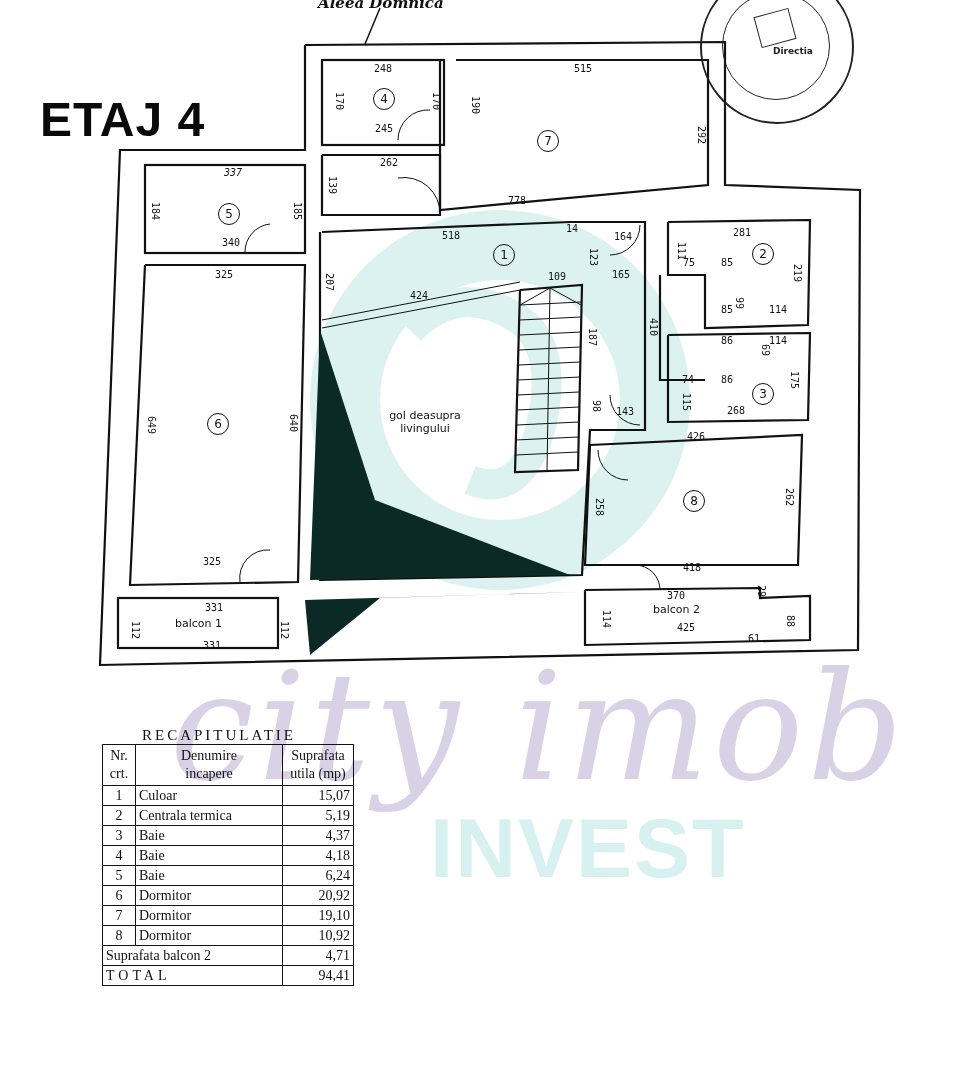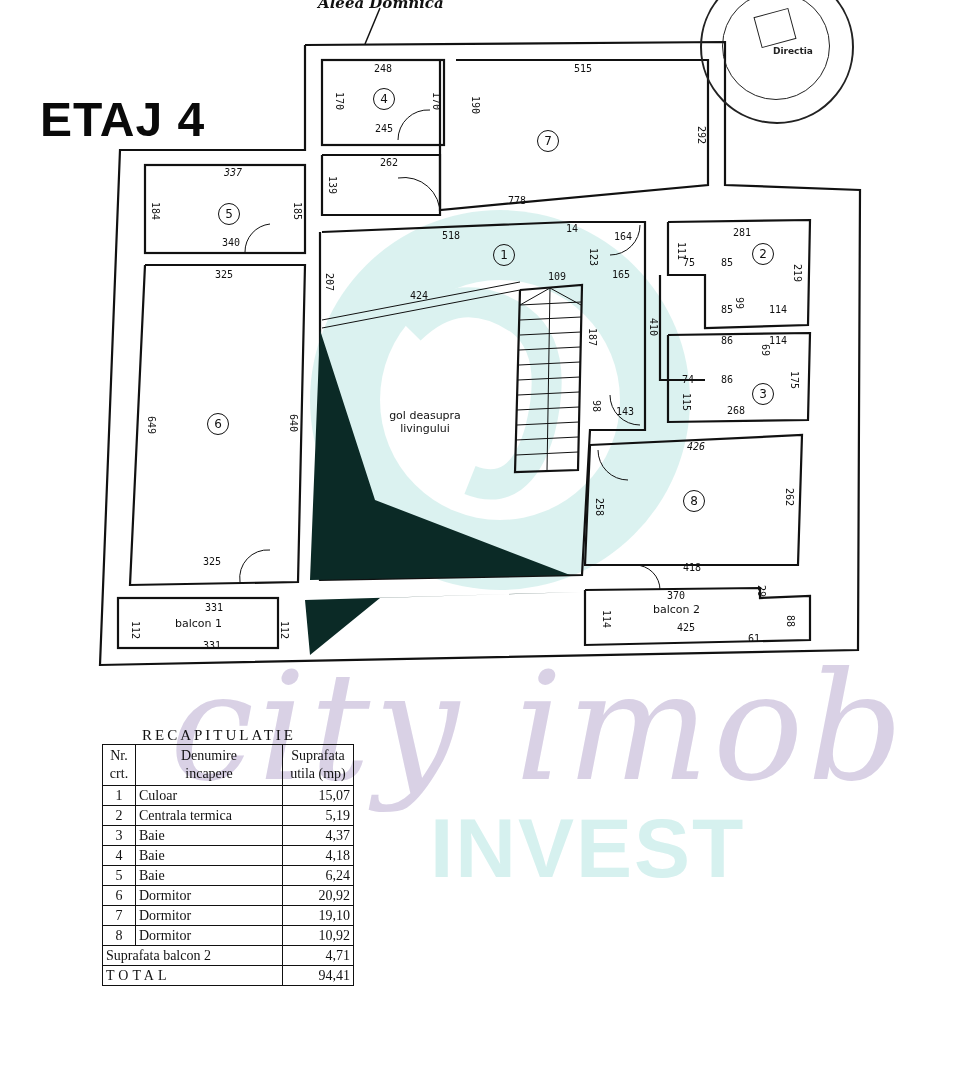--- a/index.html
+++ b/index.html
@@ -174,21 +174,21 @@
 <div class="dim v" style="left:759px; top:345px;">69</div>
 <div class="dim" style="left:682px; top:375px;">74</div>
 <div class="dim" style="left:721px; top:375px;">86</div>
 <div class="dim v" style="left:677px; top:397px;">115</div>
 <div class="dim v" style="left:785px; top:375px;">175</div>
 <div class="dim" style="left:727px; top:406px;">268</div>
 <div class="dim" style="left:215px; top:270px;">325</div>
 <div class="dim" style="left:203px; top:557px;">325</div>
 <div class="dim v" style="left:142px; top:420px;">649</div>
 <div class="dim v" style="left:284px; top:418px;">640</div>
-<div class="dim" style="left:687px; top:442px;font-style:italic;">426</div>
+<div class="dim" style="left:687px; top:432px;">426</div>
 <div class="dim" style="left:683px; top:547px;margin-top:16px;">418</div>
 <div class="dim v" style="left:590px; top:502px;">258</div>
 <div class="dim v" style="left:780px; top:492px;">262</div>
 <div class="dim" style="left:205px; top:603px;">331</div>
 <div class="dim" style="left:203px; top:641px;">331</div>
 <div class="dim v" style="left:126px; top:625px;">112</div>
 <div class="dim v" style="left:275px; top:625px;">112</div>
 <div class="dim" style="left:667px; top:591px;">370</div>
 <div class="dim" style="left:677px; top:623px;">425</div>
 <div class="dim v" style="left:597px; top:614px;">114</div>

